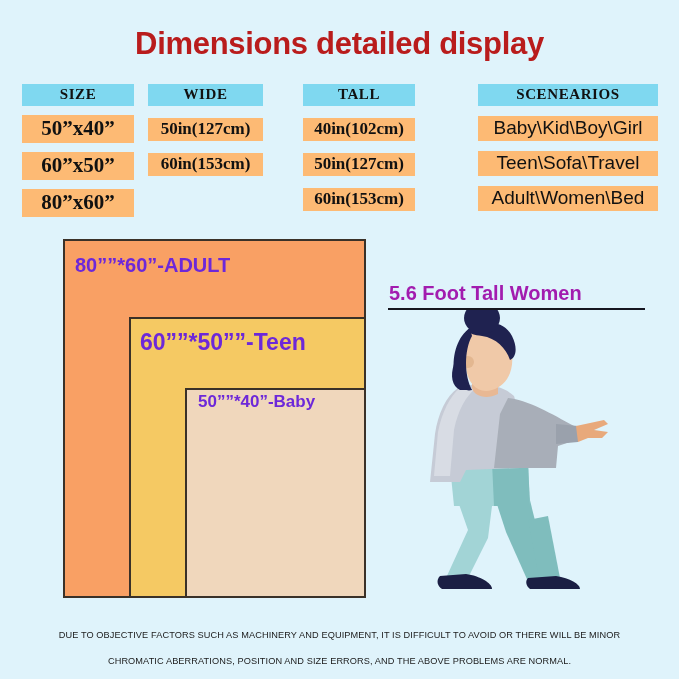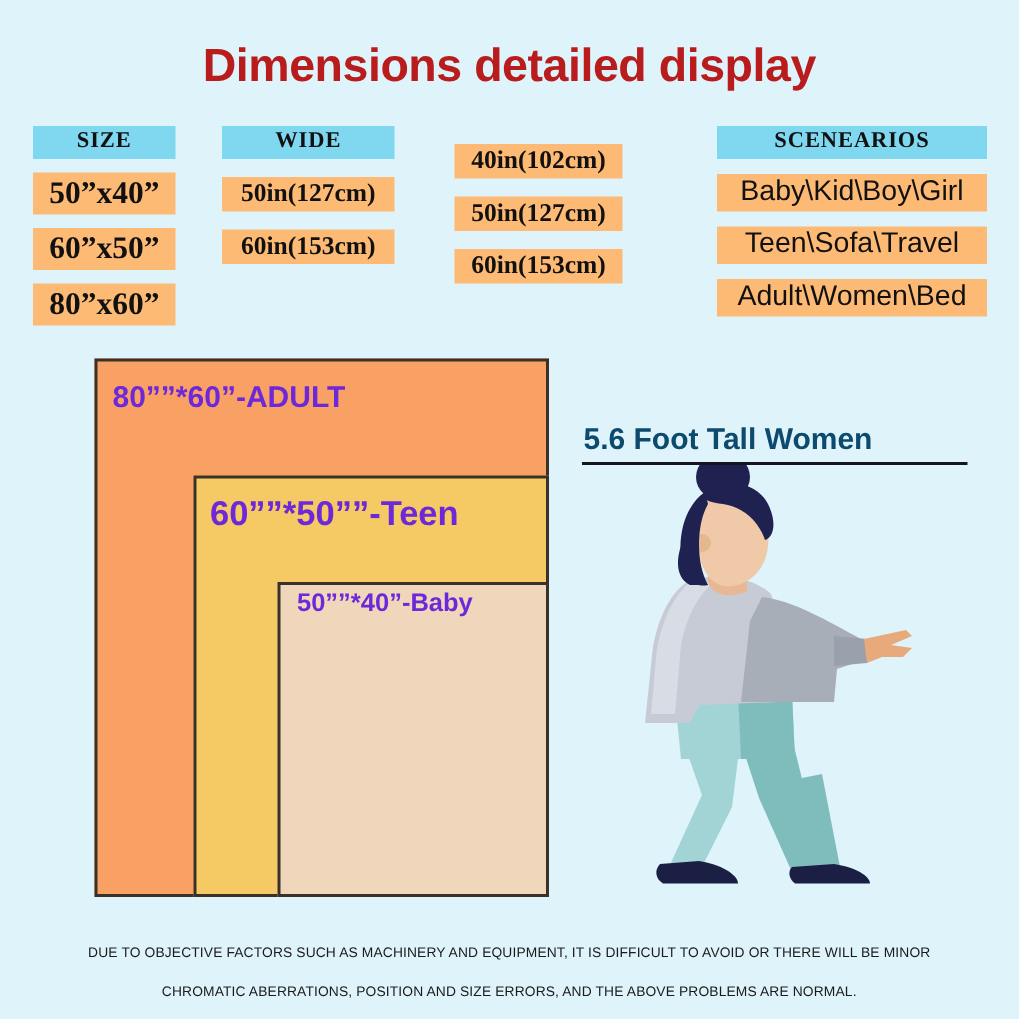--- a/index.html
+++ b/index.html
@@ -19,21 +19,21 @@
     font-size: 31px;
     font-weight: bold;
     color: #b91c1c;
     letter-spacing: -0.3px;
     font-family: "Liberation Sans", sans-serif;
   }
 
   
   #spec-table { position: absolute; top: 84px; left: 0; width: 679px; height: 125px; }
   .spec-col { position: absolute; top: 0; }
-  .spec-col.c0 { left: 22px;  width: 95px; }
+  .spec-col.c0 { left: 22px;  width: 112px; }
   .spec-col.c1 { left: 148px; width: 115px; }
   .spec-col.c2 { left: 303px; width: 112px; }
   .spec-col.c3 { left: 478px; width: 180px; }
 
   .spec-head {
     background: #7fd8f0;
     color: #111;
     font-family: "Liberation Serif", serif;
     font-weight: bold;
     font-size: 15px;
@@ -104,21 +104,21 @@
     white-space: nowrap;
   }
   #label-adult { left: 75px;  top: 254px; font-size: 20px; }
   #label-teen  { left: 140px; top: 329px; font-size: 23px; }
   #label-baby  { left: 198px; top: 392px; font-size: 17px; }
 
   
   #woman-panel { position: absolute; left: 388px; top: 282px; width: 291px; height: 330px; }
   #woman-title {
     position: absolute; left: 1px; top: 0;
-    font-size: 20px; font-weight: bold; color: #0c4a6e;
+    font-size: 20px; font-weight: bold; color: #a21caf;
     white-space: nowrap;
     font-family: "Liberation Sans", sans-serif;
   }
   #woman-underline {
     position: absolute; left: 0px; top: 26px;
     width: 257px; height: 2px; background: #15151f;
   }
   #woman-figure { position: absolute; left: 0; top: 28px; width: 291px; height: 300px; }
 
   
@@ -149,20 +149,21 @@
       <div class="spec-cell">80”x60”</div>
     </div>
 
     <div class="spec-col c1">
       <div class="spec-head">WIDE</div>
       <div class="spec-cell">50in(127cm)</div>
       <div class="spec-cell">60in(153cm)</div>
     </div>
 
     <div class="spec-col c2">
+      <div class="spec-head">TALL</div>
       <div class="spec-cell">40in(102cm)</div>
       <div class="spec-cell">50in(127cm)</div>
       <div class="spec-cell">60in(153cm)</div>
     </div>
 
     <div class="spec-col c3">
       <div class="spec-head">SCENEARIOS</div>
       <div class="spec-cell">Baby\Kid\Boy\Girl</div>
       <div class="spec-cell">Teen\Sofa\Travel</div>
       <div class="spec-cell">Adult\Women\Bed</div>

